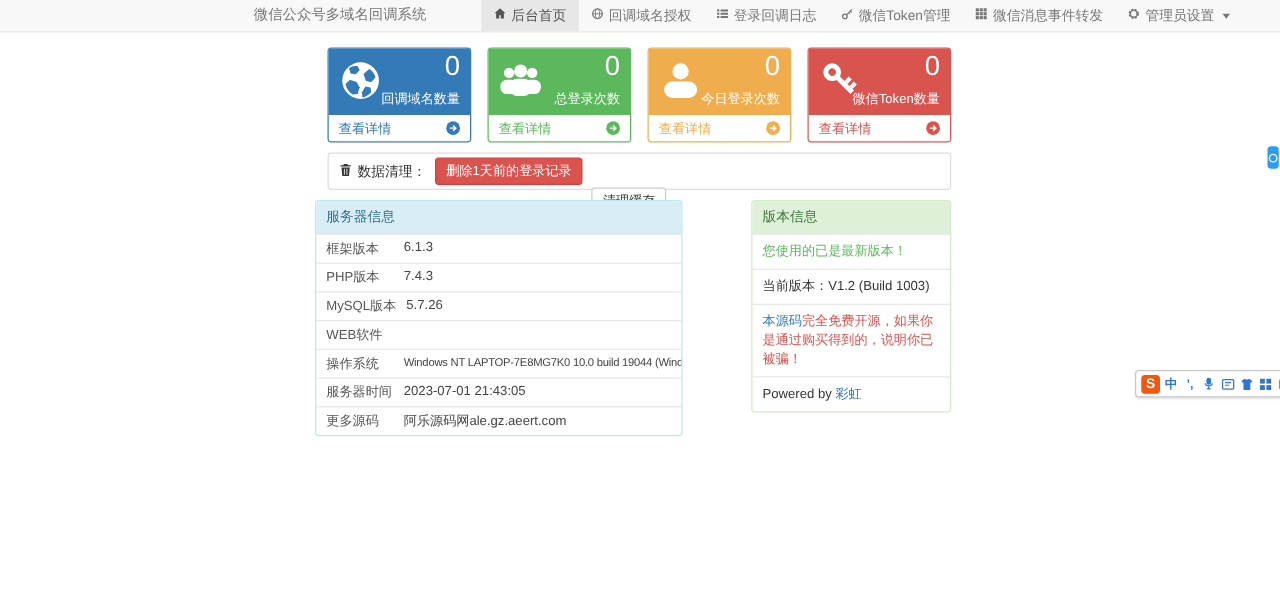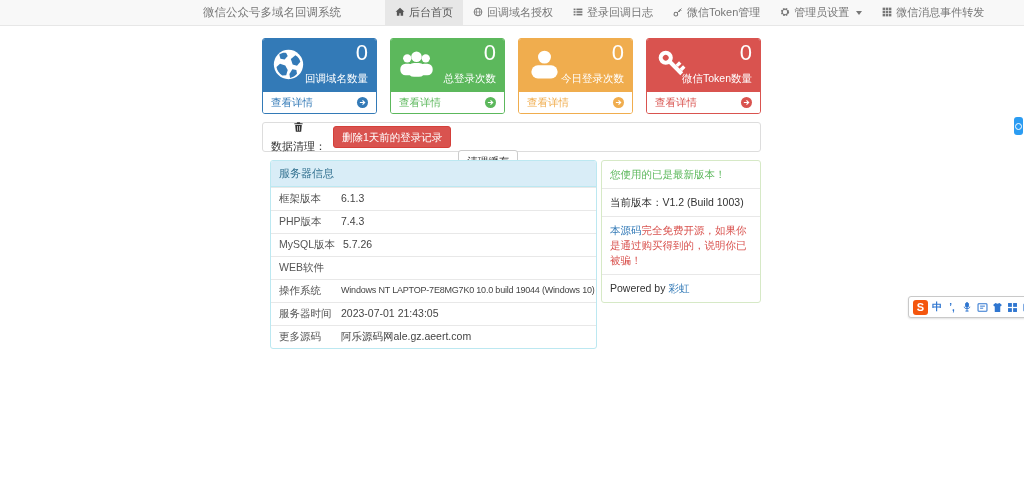--- a/index.html
+++ b/index.html
@@ -49,30 +49,30 @@
   .card-footer .view-label{font-size:10.5px;}
   .arrow-circle{
     width:11px;height:11px;border-radius:50%;display:flex;align-items:center;justify-content:center;
   }
   
   .cleanup{
     position:absolute;left:262px;top:122px;width:499px;height:30px;box-sizing:border-box;
     border:1px solid #ddd;border-radius:3px;background:#fff;
     display:flex;align-items:center;gap:7px;padding:0 8px;
   }
-  .cleanup-label{font-size:11px;color:#333;display:flex;align-items:center;gap:4px;flex-direction:column;}
+  .cleanup-label{font-size:11px;color:#333;display:flex;align-items:center;gap:4px;}
   .btn{
     font-size:10.5px;line-height:1;padding:5px 8px;border-radius:3px;cursor:pointer;
     border:1px solid transparent;white-space:nowrap;
   }
   .btn-danger{background:#d9534f;border-color:#d43f3a;color:#fff;}
   .btn-default{background:#fff;border-color:#ccc;color:#333;margin-top:48px;}
   
   .panel{position:absolute;border-radius:3px;background:#fff;box-sizing:border-box;}
-  .panel-server{left:270px;top:160px;width:327px;border:1px solid #bce8f1;}
+  .panel-server{left:252px;top:160px;width:294px;border:1px solid #bce8f1;}
   .panel-version{left:601px;top:160px;width:160px;border:1px solid #d6e9c6;}
   .panel-heading{font-size:11px;padding:5px 8px;border-top-left-radius:2px;border-top-right-radius:2px;}
   .panel-server .panel-heading{background:#d9edf7;color:#31708f;border-bottom:1px solid #bce8f1;}
   .panel-version .panel-heading{background:#dff0d8;color:#3c763d;border-bottom:1px solid #d6e9c6;}
   .srv-row{display:flex;border-top:1px solid #e8e8e8;font-size:10.5px;}
   .srv-row:first-of-type{border-top:none;}
   .srv-label{flex:0 0 54px;padding:4px 0 4px 8px;color:#555;white-space:nowrap;}
   .srv-value{flex:1;padding:4px 6px 4px 8px;color:#444;white-space:nowrap;overflow:hidden;}
   .srv-value.long{font-size:9px;letter-spacing:-0.2px;padding-top:5px;}
   .ver-item{padding:6px 8px;font-size:10.5px;border-top:1px solid #e8e8e8;line-height:15px;color:#333;}
@@ -137,41 +137,41 @@
     </a>
     <a class="nav-item">
       <span><svg width="10" height="10" viewBox="0 0 16 16">
             <circle cx="4.6" cy="11.4" r="2.9" fill="none" stroke="currentColor" stroke-width="1.7"></circle>
             <path d="M6.8 9.2 13.6 2.4M11 4l2.4 2.4M9 6l2 2" stroke="currentColor" stroke-width="1.5" fill="none"></path>
           </svg></span>
       <span>微信Token管理</span>
     </a>
     <a class="nav-item">
       <span><svg width="10" height="10" viewBox="0 0 16 16">
-            <circle cx="8" cy="8" r="5" fill="none" stroke="currentColor" stroke-width="3.2" stroke-dasharray="2.3 1.7"></circle>
-            <circle cx="8" cy="8" r="4.6" fill="none" stroke="currentColor" stroke-width="1.6"></circle>
-          </svg></span>
-      <span>管理员设置</span>
-      <span class="caret"></span>
-    </a>
-    <a class="nav-item">
-      <span><svg width="10" height="10" viewBox="0 0 16 16">
             <g fill="currentColor">
               <rect x="1" y="1" width="4" height="4"></rect>
               <rect x="6" y="1" width="4" height="4"></rect>
               <rect x="11" y="1" width="4" height="4"></rect>
               <rect x="1" y="6" width="4" height="4"></rect>
               <rect x="6" y="6" width="4" height="4"></rect>
               <rect x="11" y="6" width="4" height="4"></rect>
               <rect x="1" y="11" width="4" height="4"></rect>
               <rect x="6" y="11" width="4" height="4"></rect>
               <rect x="11" y="11" width="4" height="4"></rect>
             </g>
           </svg></span>
       <span>微信消息事件转发</span>
+    </a>
+    <a class="nav-item">
+      <span><svg width="10" height="10" viewBox="0 0 16 16">
+            <circle cx="8" cy="8" r="5" fill="none" stroke="currentColor" stroke-width="3.2" stroke-dasharray="2.3 1.7"></circle>
+            <circle cx="8" cy="8" r="4.6" fill="none" stroke="currentColor" stroke-width="1.6"></circle>
+          </svg></span>
+      <span>管理员设置</span>
+      <span class="caret"></span>
     </a>
   </div>
 </div>
 
 <div class="cards">
 
   <div class="stat-card" style="border-color: rgb(51, 122, 183);">
     <div class="card-body" style="background: rgb(51, 122, 183); color: rgb(51, 122, 183);">
       <span class="card-icon">
         <svg width="37" height="37" viewBox="0 0 24 24">
@@ -311,20 +311,21 @@
     <div class="srv-label">服务器时间</div>
     <div class="srv-value">2023-07-01 21:43:05</div>
   </div>
   <div class="srv-row">
     <div class="srv-label">更多源码</div>
     <div class="srv-value">阿乐源码网ale.gz.aeert.com</div>
   </div>
 </div>
 
 <div class="panel panel-version">
+  <div class="panel-heading">版本信息</div>
   <div class="ver-item text-success">您使用的已是最新版本！</div>
   <div class="ver-item">当前版本：V1.2 (Build 1003)</div>
   <div class="ver-item">
     <span class="link">本源码</span><span class="text-danger">完全免费开源，如果你是通过购买得到的，说明你已被骗！</span>
   </div>
   <div class="ver-item">
     <span>Powered by </span><span class="link">彩虹</span>
   </div>
 </div>
 

